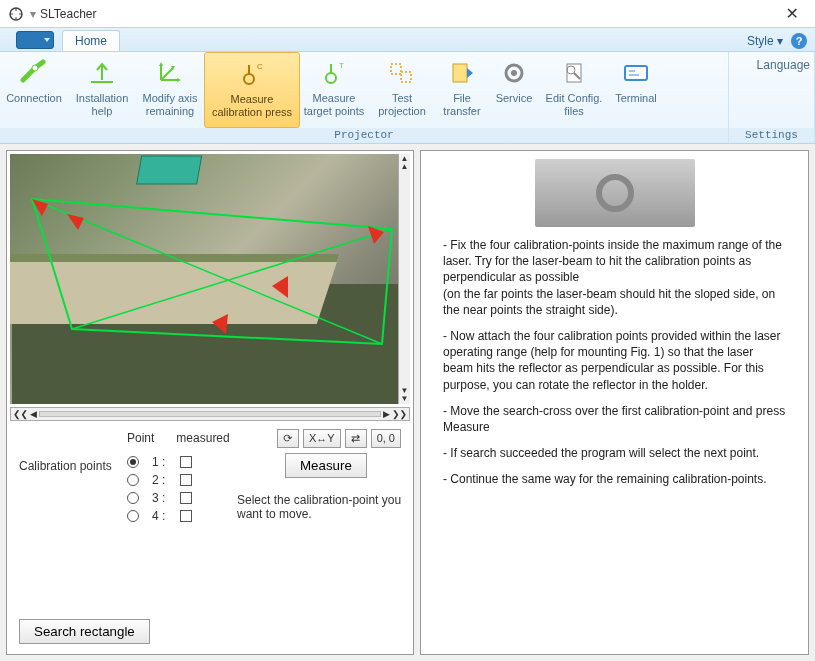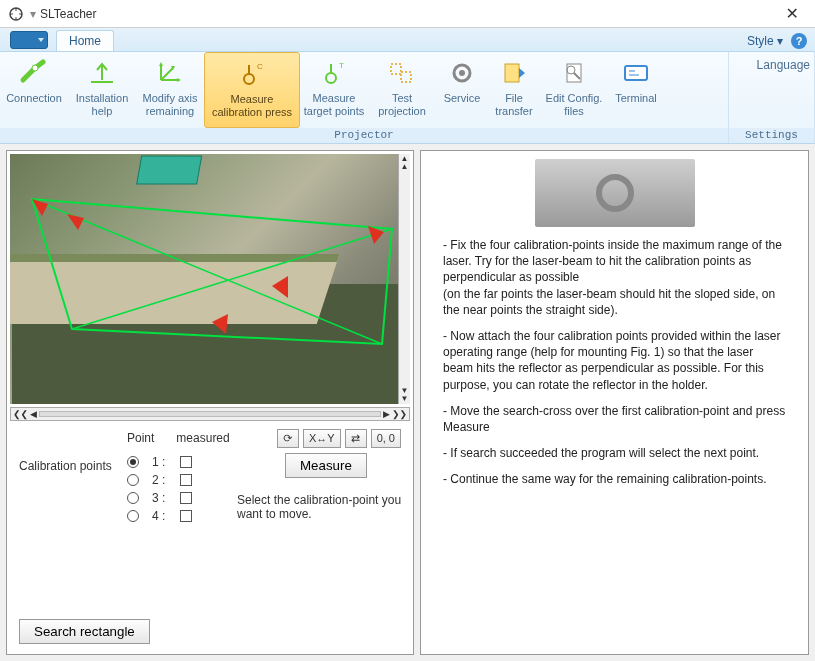--- a/index.html
+++ b/index.html
@@ -6,21 +6,21 @@
   body { width: 815px; height: 661px; background: #fff; overflow: hidden; font-size: 12px; color: #333; }
 
   
   .titlebar { height: 28px; border-bottom: 1px solid #d0d0d0; display: flex; align-items: center; padding: 0 8px; }
   .titlebar .app-icon { width:16px; height:16px; margin-right:6px; }
   .titlebar .title { flex:0 0 auto; color:#333; }
   .titlebar .spacer { flex:1; }
   .titlebar .close { font-size:16px; color:#333; padding:0 8px; cursor:default; }
 
   
-  .ribbon-tabs { height: 24px; background: linear-gradient(#e6f2fb,#d9ecf9); display:flex; align-items:flex-end; padding-left:10px; border-bottom:1px solid #b8d6ec;}
+  .ribbon-tabs { height: 24px; background: linear-gradient(#e6f2fb,#d9ecf9); display:flex; align-items:flex-end; padding-left:16px; border-bottom:1px solid #b8d6ec;}
   .qat { width:38px; height:18px; background:#2a78b8; border:1px solid #1b5f94; border-radius:3px; margin-right:8px; margin-bottom:2px; position:relative;}
   .qat::after{content:"";position:absolute;right:3px;top:6px;border-left:3px solid transparent;border-right:3px solid transparent;border-top:4px solid #cfe6f6;}
   .ribbon-tab { background:#fcfdff; border:1px solid #b8d6ec; border-bottom:none; padding:3px 12px 3px; border-radius:3px 3px 0 0; color:#2a5c8d; font-size:12px;}
   .ribbon-right { margin-left:auto; display:flex; align-items:center; gap:8px; padding-right:8px; padding-bottom:2px;}
   .ribbon-right .style { color:#2a5c8d; font-size:12px;}
   .help-btn { width:16px;height:16px;border-radius:50%;background:#3b8bd6;color:#fff;display:flex;align-items:center;justify-content:center;font-size:11px;font-weight:bold;}
 
   
   .ribbon { height: 92px; background: linear-gradient(#f6fbff,#e9f4fc); border-bottom:1px solid #b8d6ec; display:flex; }
   .ribbon-group { display:flex; flex-direction:column; border-right:1px solid #cfe3f3; }
@@ -159,35 +159,35 @@
               <rect x="6" y="6" width="10" height="10" fill="none" stroke="#e6b84a" stroke-width="2" stroke-dasharray="2 2"></rect>
               <rect x="16" y="14" width="10" height="10" fill="none" stroke="#e6b84a" stroke-width="2" stroke-dasharray="2 2"></rect>
             </svg>
           </span>
         <span class="lbl">Test projection</span>
       </div>
 
       <div class="ritem small" style="width:52px">
         <span class="ricon">
             <svg width="30" height="30">
+              <rect x="6" y="6" width="14" height="18" fill="#ffe082" stroke="#caa22a"></rect>
+              <path d="M20 10l6 5-6 5" fill="#3b8bd6"></path>
+            </svg>
+          </span>
+        <span class="lbl">File transfer</span>
+      </div>
+
+      <div class="ritem small" style="width:52px">
+        <span class="ricon">
+            <svg width="30" height="30">
               <circle cx="15" cy="15" r="8" fill="none" stroke="#888" stroke-width="3"></circle>
               <circle cx="15" cy="15" r="3" fill="#888"></circle>
             </svg>
           </span>
         <span class="lbl">Service</span>
-      </div>
-
-      <div class="ritem small" style="width:52px">
-        <span class="ricon">
-            <svg width="30" height="30">
-              <rect x="6" y="6" width="14" height="18" fill="#ffe082" stroke="#caa22a"></rect>
-              <path d="M20 10l6 5-6 5" fill="#3b8bd6"></path>
-            </svg>
-          </span>
-        <span class="lbl">File transfer</span>
       </div>
 
       <div class="ritem small">
         <span class="ricon">
             <svg width="30" height="30">
               <rect x="8" y="6" width="14" height="18" fill="#fff" stroke="#888"></rect>
               <circle cx="12" cy="12" r="4" fill="none" stroke="#888"></circle>
               <path d="M15 15l6 6" stroke="#888" stroke-width="2"></path>
             </svg>
           </span>

